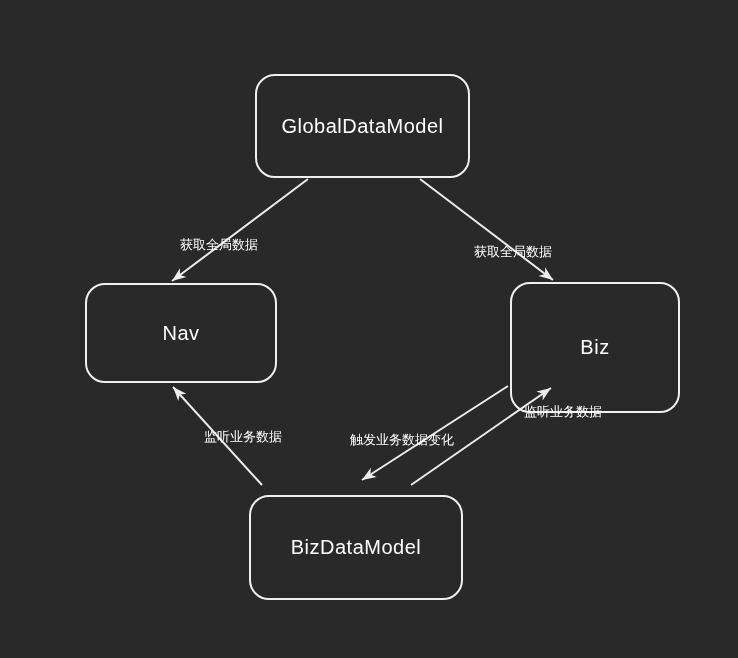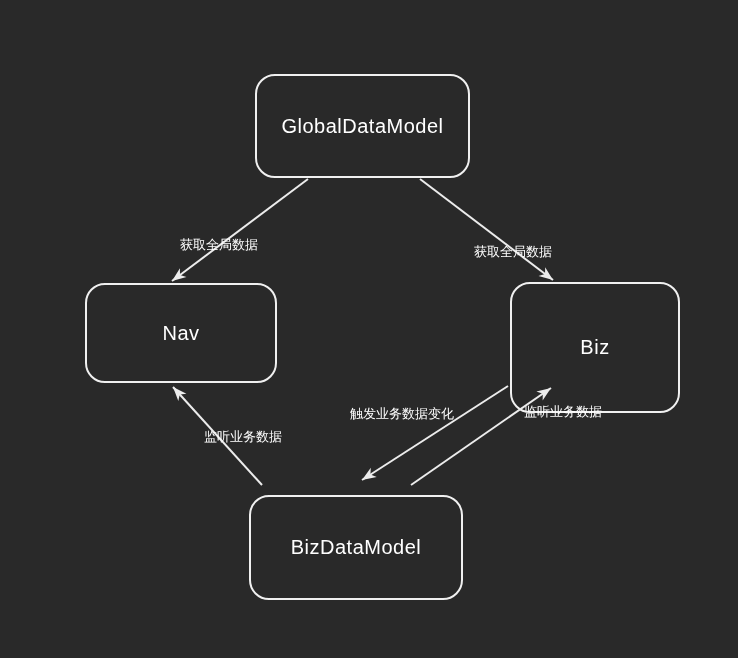--- a/index.html
+++ b/index.html
@@ -72,16 +72,16 @@
         <span>Biz</span>
       </div>
       <div class="node" style="left: 249px; top: 483px; width: 214px; height: 105px; margin-top: 12px;">
         <span>BizDataModel</span>
       </div>
     </div>
   <div id="labels-layer">
       <div class="edge-label" style="left: 219px; top: 245px;">获取全局数据</div>
       <div class="edge-label" style="left: 513px; top: 252px;">获取全局数据</div>
       <div class="edge-label" style="left: 243px; top: 437px;">监听业务数据</div>
-      <div class="edge-label" style="left: 402px; top: 414px;">触发业务数据变化</div>
+      <div class="edge-label" style="left: 402px; top: 440px;">触发业务数据变化</div>
       <div class="edge-label" style="left: 563px; top: 412px;">监听业务数据</div>
     </div>
 </div>
 
 </body></html>

